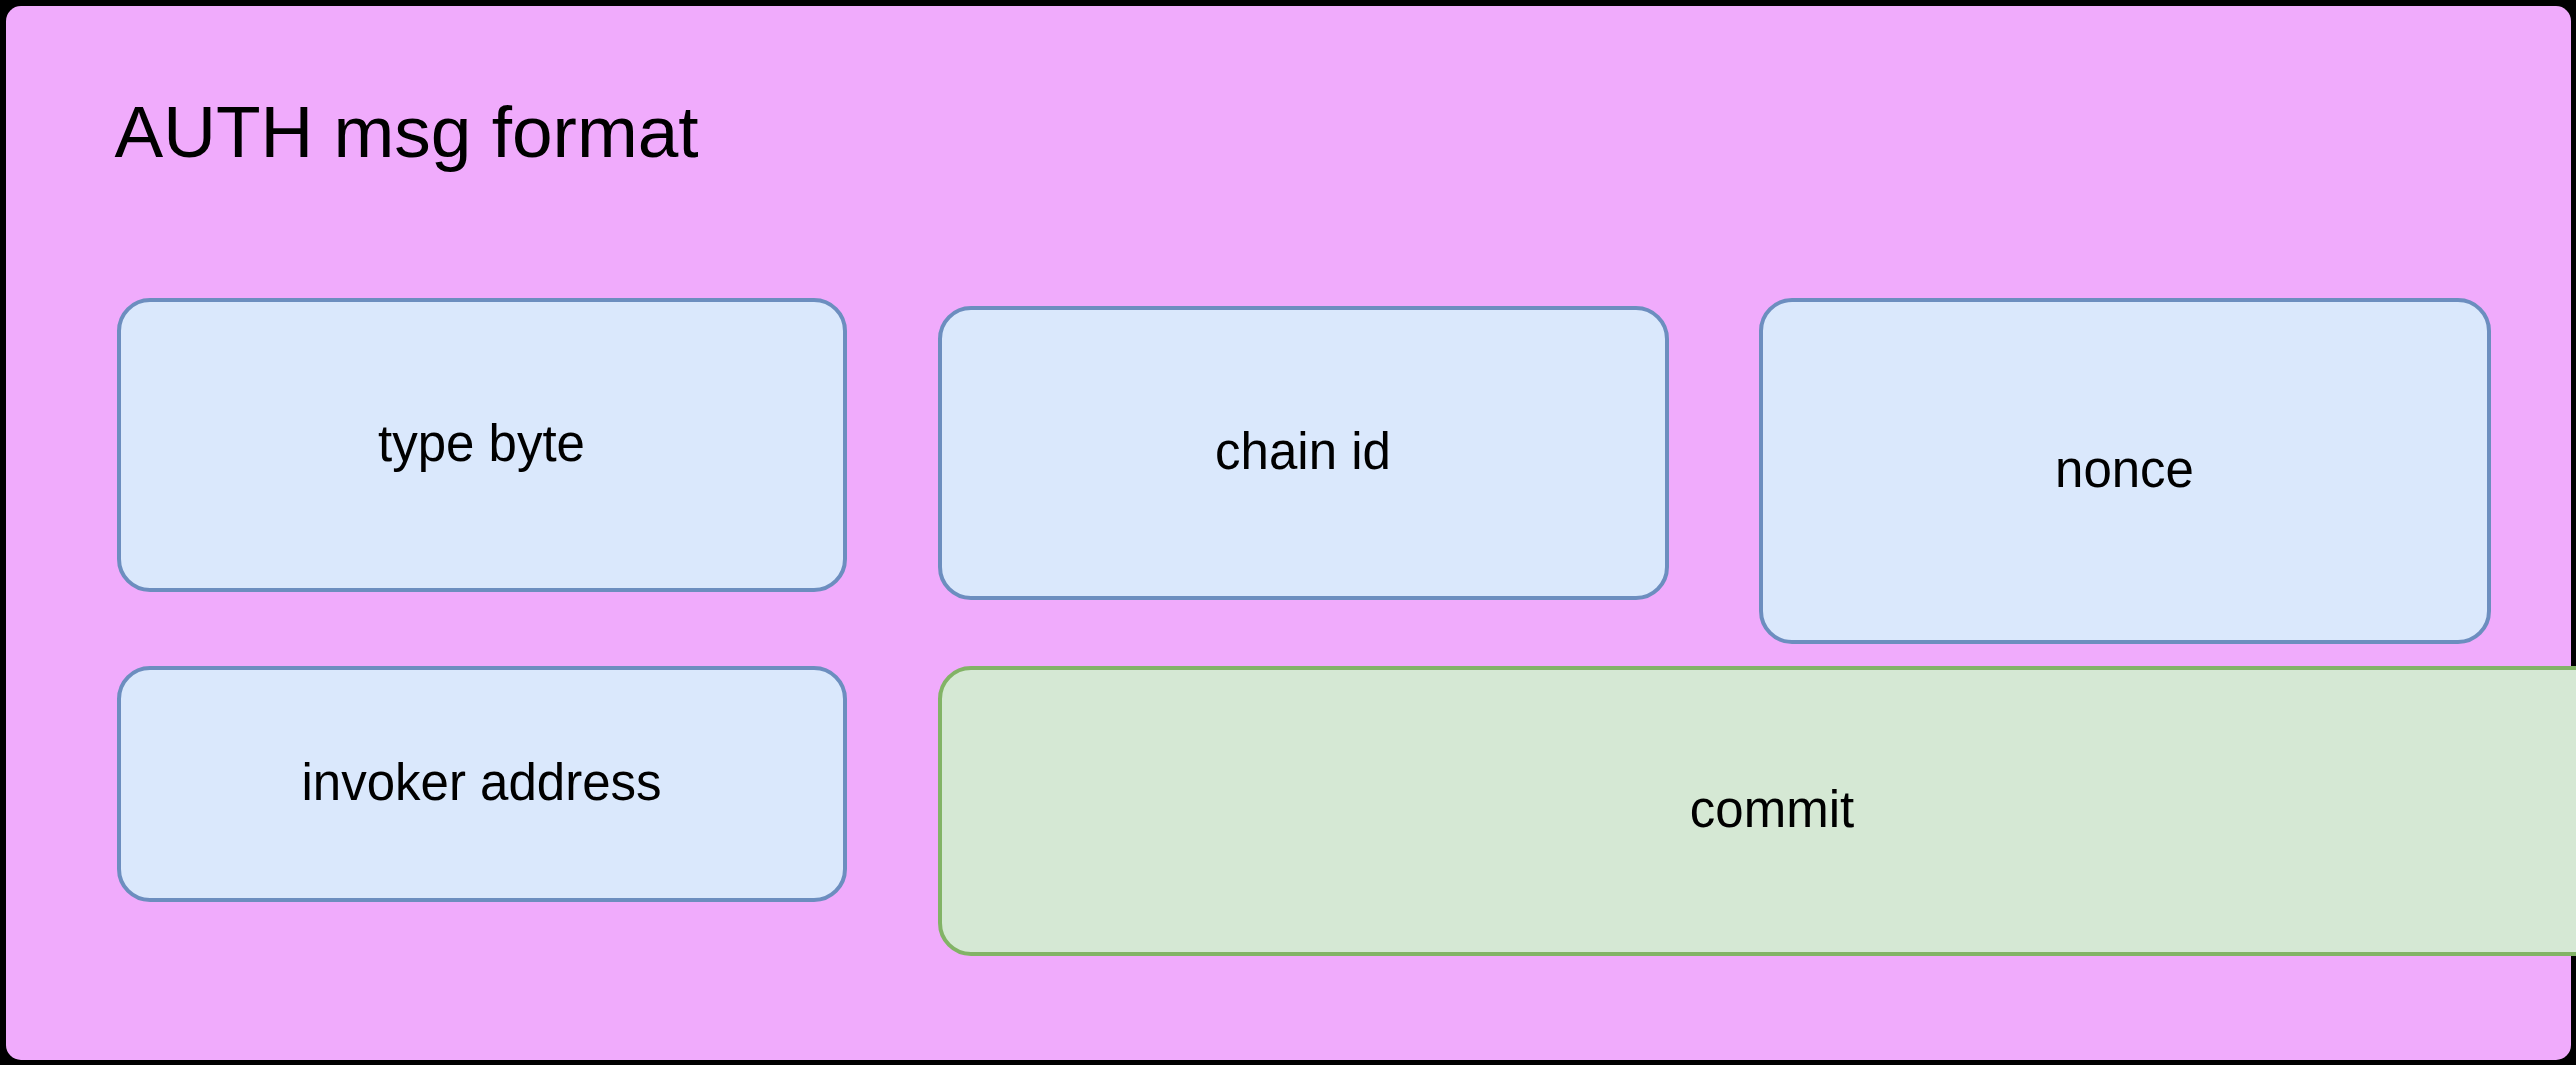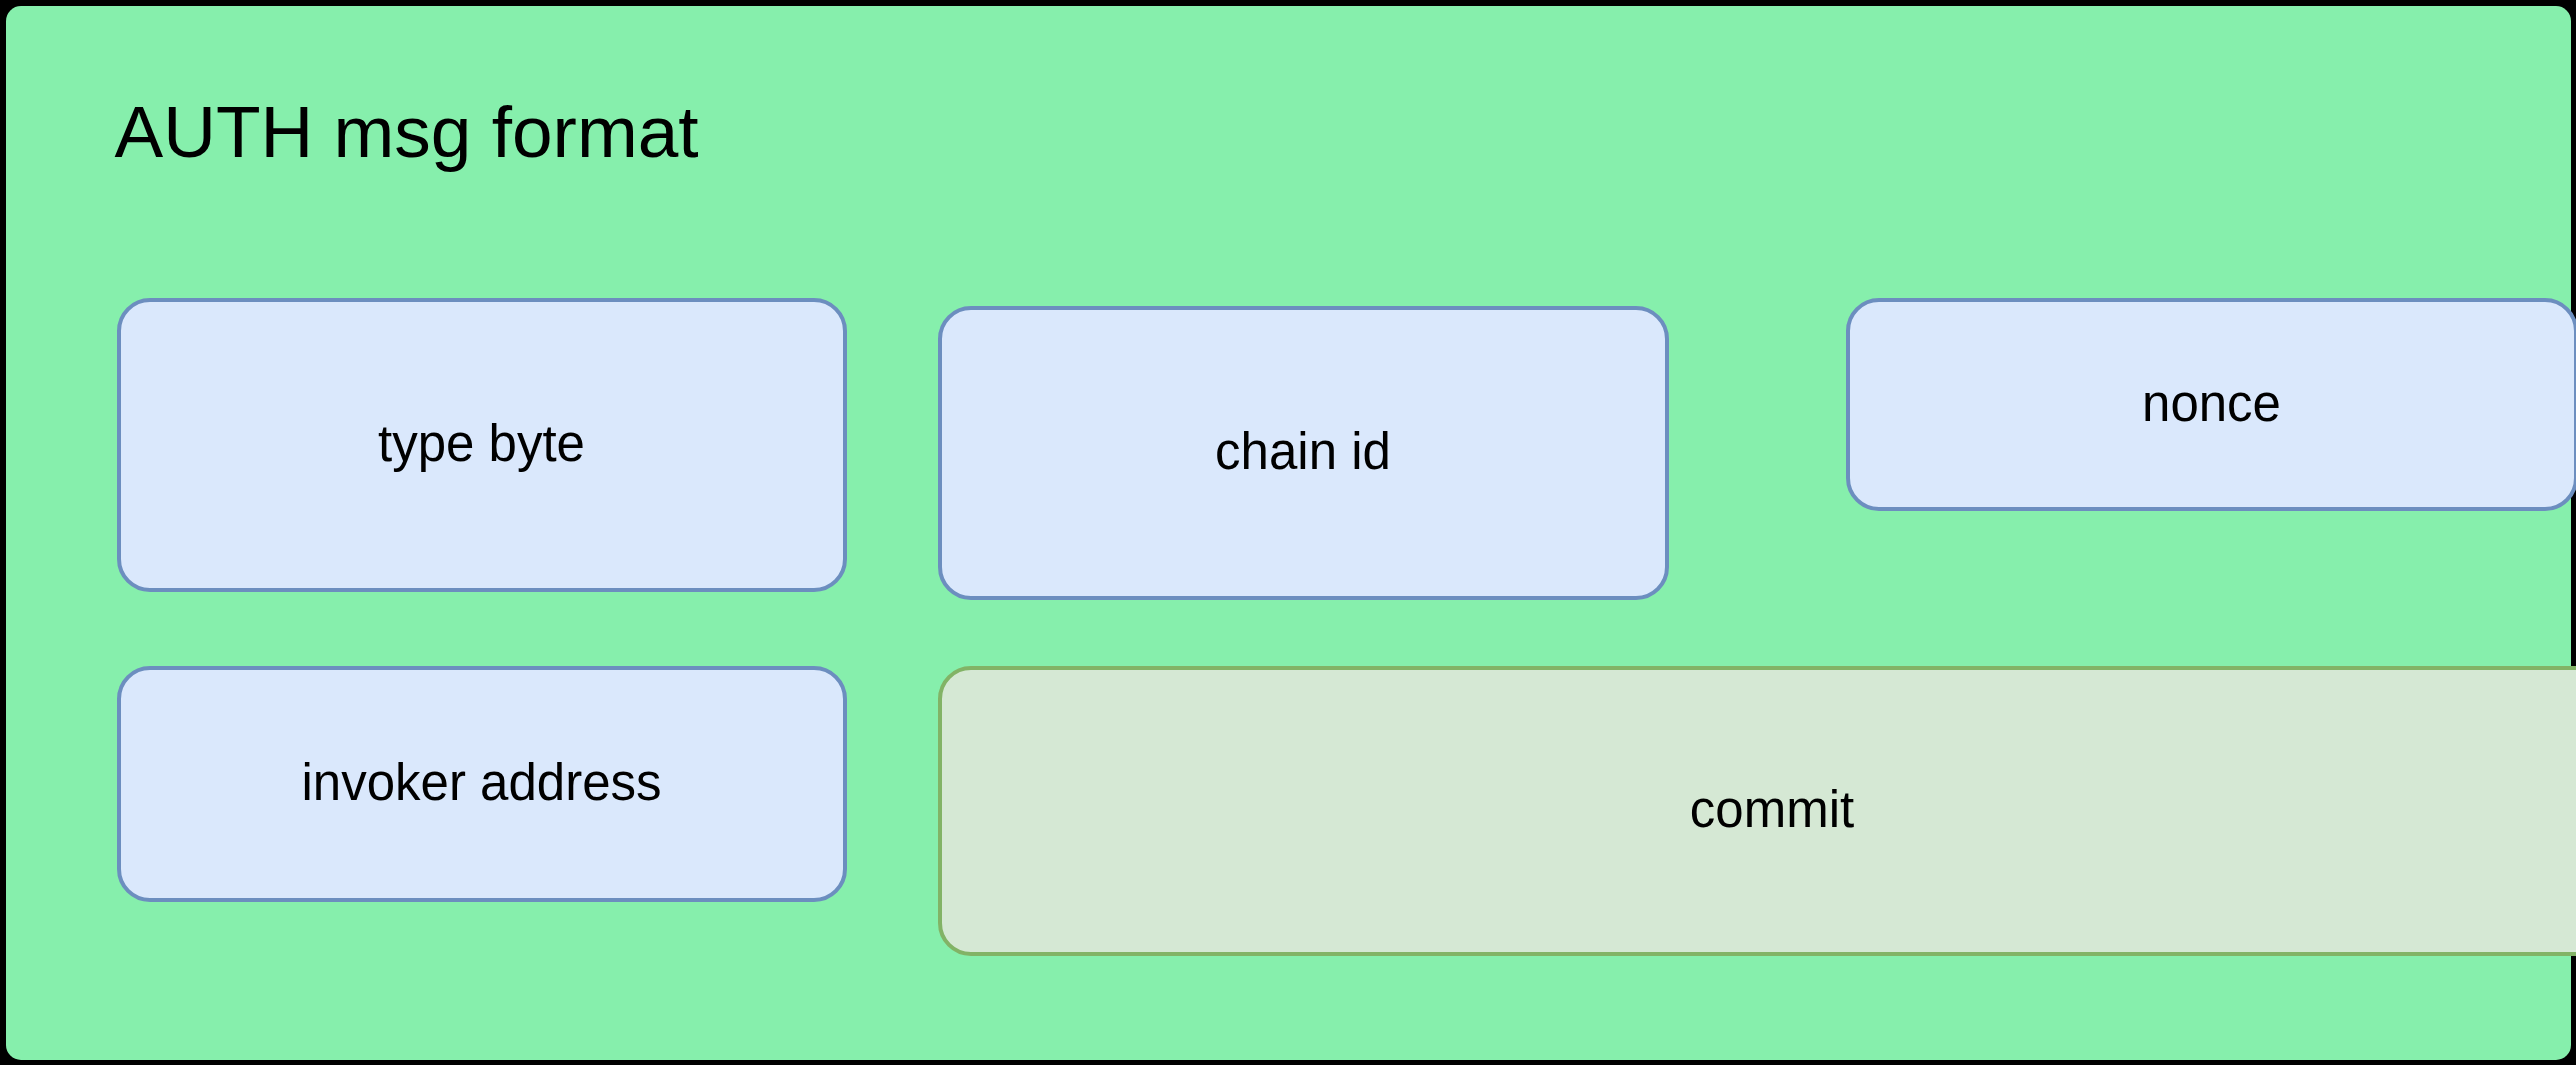--- a/index.html
+++ b/index.html
@@ -21,21 +21,21 @@
     background: #000000;
   }
 
   
   .outer-panel {
     position: absolute;
     left: 5.5px;
     top: 5.5px;
     width: 2565px;
     height: 1054px;
-    background: #86efac;
+    background: #f0abfc;
     border-radius: 15px;
     box-sizing: border-box;
   }
 
   .panel-title {
     position: absolute;
     left: 109px;
     top: 89px;
     font-size: 73px;
     line-height: 1.0;
@@ -67,21 +67,21 @@
     font-size: 51px;
     color: #000000;
     line-height: 1.1;
     white-space: nowrap;
     text-align: center;
   }
 
   
   #box-type-byte   { left: 111px;  top: 292px; width: 730px;  height: 294px; }
   #box-chain-id    { left: 932px; top: 300px; width: 731px;  height: 294px; }
-  #box-nonce       { left: 1840px; top: 292px; width: 732px;  height: 213px; }
+  #box-nonce       { left: 1753px; top: 292px; width: 732px;  height: 346px; }
 
   
   #box-invoker-address { left: 111px;  top: 660px; width: 730px;  height: 236px; }
   #box-commit          { left: 932px; top: 660px; width: 1669px; height: 290px; }
 </style>
 </head>
 <body>
 
 <div id="canvas">
 

